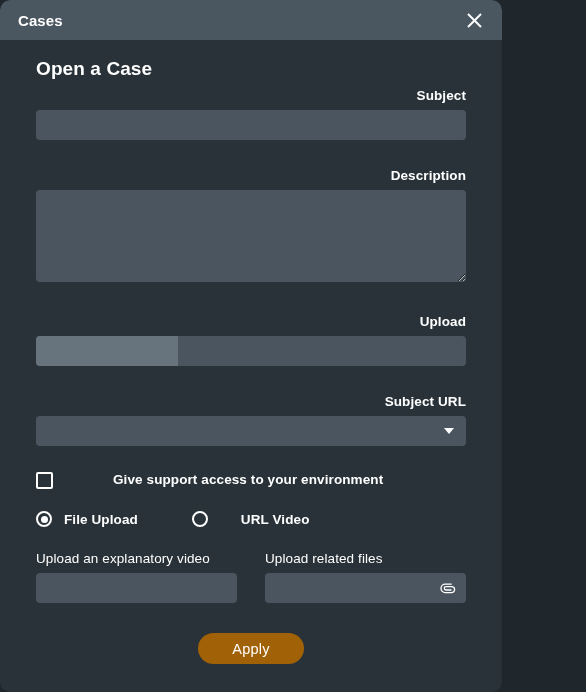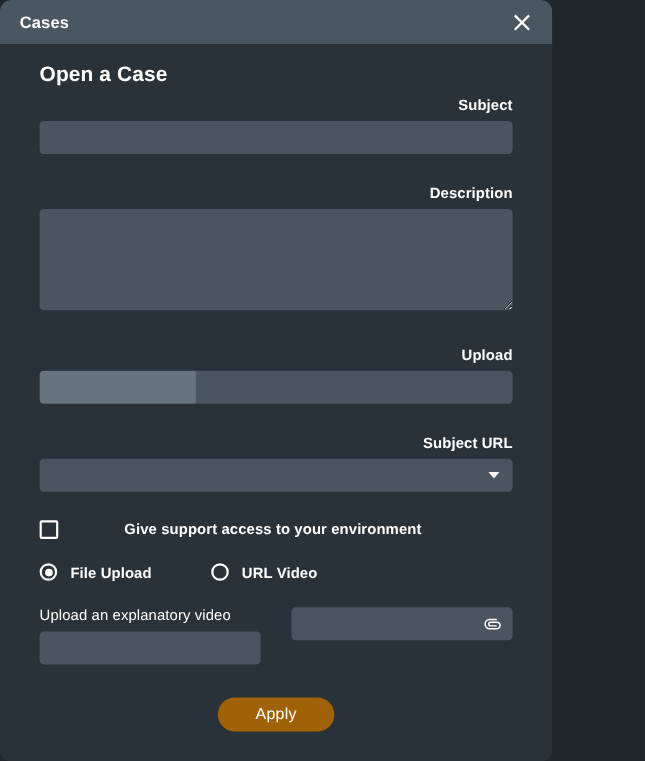--- a/index.html
+++ b/index.html
@@ -171,21 +171,21 @@
   .radio-row {
     display: flex;
     align-items: center;
     margin-top: 22px;
   }
   .radio-item {
     display: flex;
     align-items: center;
     cursor: pointer;
   }
-  .radio-item + .radio-item { margin-left: 54px; }
+  .radio-item + .radio-item { margin-left: 54px; gap: 21px; }
   .radio-mark {
     width: 16px;
     height: 16px;
     border: 2px solid #ffffff;
     border-radius: 50%;
     box-sizing: border-box;
     display: flex;
     align-items: center;
     justify-content: center;
     flex: none;
@@ -322,20 +322,21 @@
       </span>
     </div>
 
     
     <div class="upload-row">
       <div class="upload-col">
         <div class="upload-label">Upload an explanatory video</div>
         <div class="upload-box"></div>
       </div>
       <div class="upload-col right">
+        <div class="upload-label">Upload related files</div>
         <div class="upload-box">
           <span class="clip-icon">
             <svg width="17" height="13" viewBox="0 0 17 13" aria-hidden="true">
               <path d="M11.2 2.2 H5.2 a4.2 4.2 0 0 0 0 8.4 h6.4 a3 3 0 0 0 0 -6 H6.0 a1.7 1.7 0 0 0 0 3.4 h5.0" fill="none" stroke="#ffffff" stroke-width="1.3" stroke-linecap="round"></path>
             </svg>
           </span>
         </div>
       </div>
     </div>
 

